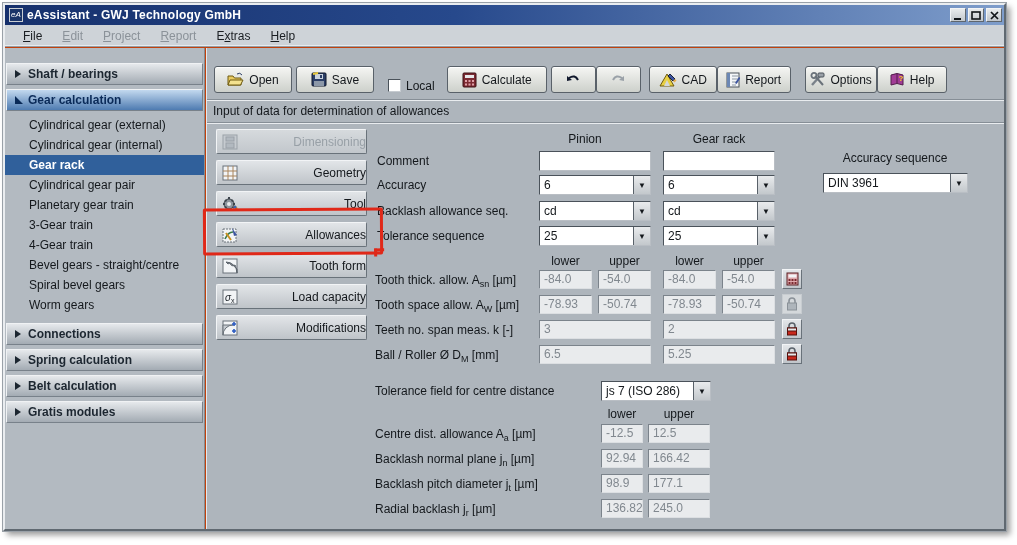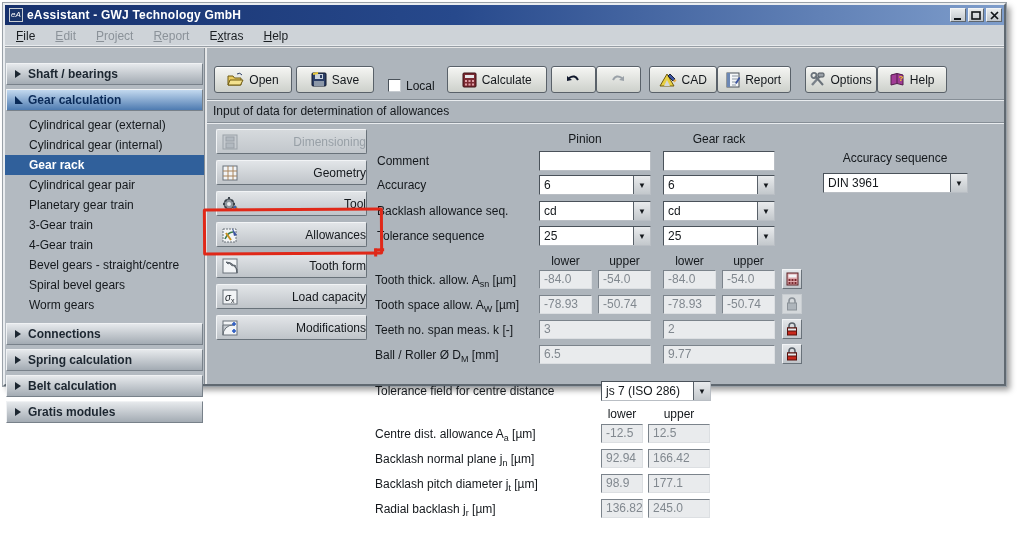--- a/index.html
+++ b/index.html
@@ -1,33 +1,33 @@
 <!DOCTYPE html>
 <html><head>
 <meta charset="utf-8">
 <style>
   * { margin:0; padding:0; box-sizing:border-box; }
   html,body { width:1017px; height:545px; background:#fff; font-family:"Liberation Sans", sans-serif; overflow:hidden; }
-  .window { position:absolute; left:3px; top:3px; width:1003px; height:383px;
-            background:#e5e5e5; border:2px solid; border-color:#EAEDF0 #606971 #606971 #EAEDF0;
+  .window { position:absolute; left:3px; top:3px; width:1003px; height:528px;
+            background:#c2410c; border:2px solid; border-color:#EAEDF0 #606971 #606971 #EAEDF0;
             outline:1px solid #9AA1A8; box-shadow:4px 4px 6px rgba(0,0,0,.40); }
   
   .titlebar { position:absolute; left:0; top:0; right:0; height:20px;
               background:linear-gradient(90deg,#16306C 0%,#27498C 45%,#7E9DCB 100%);
               display:flex; align-items:center; padding:0 2px; }
   .win-icon { width:14px; height:14px; margin:0 4px 0 2px; background:#1A3468; border:1px solid #C8CDD2;
               color:#fff; font-size:8px; line-height:12px; text-align:center; font-style:italic; }
   .title-text { color:#fff; font-size:12px; font-weight:bold; letter-spacing:.2px; }
   .win-btns { margin-left:auto; display:flex; gap:2px; }
   .win-btn { width:16px; height:14px; background:linear-gradient(#E8EBED,#C2C7CC);
              border:1px solid; border-color:#F2F4F6 #5E666E #5E666E #F2F4F6; display:flex; align-items:center; justify-content:center; }
   
   .menubar { position:absolute; left:0; top:20px; right:0; height:22px; background:#CED3D8;
              border-bottom:1px solid #969DA4; box-shadow:inset 0 -1px 0 #E8EBEE;
-             display:flex; align-items:center; padding-left:1px; }
+             display:flex; align-items:center; padding-left:8px; }
   .menu-item { font-size:12px; color:#1A1E22; padding:0 10px; line-height:22px; }
   .menu-item.disabled { color:#8B9299; }
   .menu-item u { text-decoration:underline; }
   
   .sidebar { position:absolute; left:0; top:43px; width:200px; bottom:0; background:#B3BAC1;
              border-right:1px solid #848C94; padding-top:15px; }
   .side-header { height:22px; margin:0 1px 4px 1px; background:linear-gradient(#E6E9EC,#A3ABB3);
                  border:1px solid; border-color:#F0F2F4 #78818A #78818A #F0F2F4;
                  display:flex; align-items:center; font-size:12px; font-weight:bold; color:#1C2630; }
   .side-header.active { background:linear-gradient(#C3D9EF,#4E7BB1); color:#0A2A58; }
@@ -418,21 +418,21 @@
       <div class="sqbtn" style="left:575px;top:195px">
         <svg width="12" height="14">
             <path d="M3 6 V4 a3 3 0 0 1 6 0 V6" fill="none" stroke="#5A626A" stroke-width="1.6"></path>
             <rect x="1.5" y="6" width="9" height="7" fill="#C8281C" stroke="#58100C"></rect>
             <rect x="1.5" y="6" width="9" height="3" fill="#E6E9EB" stroke="#58100C"></rect>
           </svg>
       </div>
 
       <div class="flabel" style="left:168px;top:224px"><span>Ball / Roller Ø D</span><sub>M</sub><span> [mm]</span></div>
       <div class="rofield" style="left:332px;top:221px;width:112px">6.5</div>
-      <div class="rofield" style="left:456px;top:221px;width:112px">9.77</div>
+      <div class="rofield" style="left:456px;top:221px;width:112px">5.25</div>
       <div class="sqbtn" style="left:575px;top:220px">
         <svg width="12" height="14">
             <path d="M3 6 V4 a3 3 0 0 1 6 0 V6" fill="none" stroke="#5A626A" stroke-width="1.6"></path>
             <rect x="1.5" y="6" width="9" height="7" fill="#C8281C" stroke="#58100C"></rect>
             <rect x="1.5" y="6" width="9" height="3" fill="#E6E9EB" stroke="#58100C"></rect>
           </svg>
       </div>
 
       <div class="flabel" style="left:168px;top:260px">Tolerance field for centre distance</div>
       <div class="dd" style="left:394px;top:257px;width:110px">

